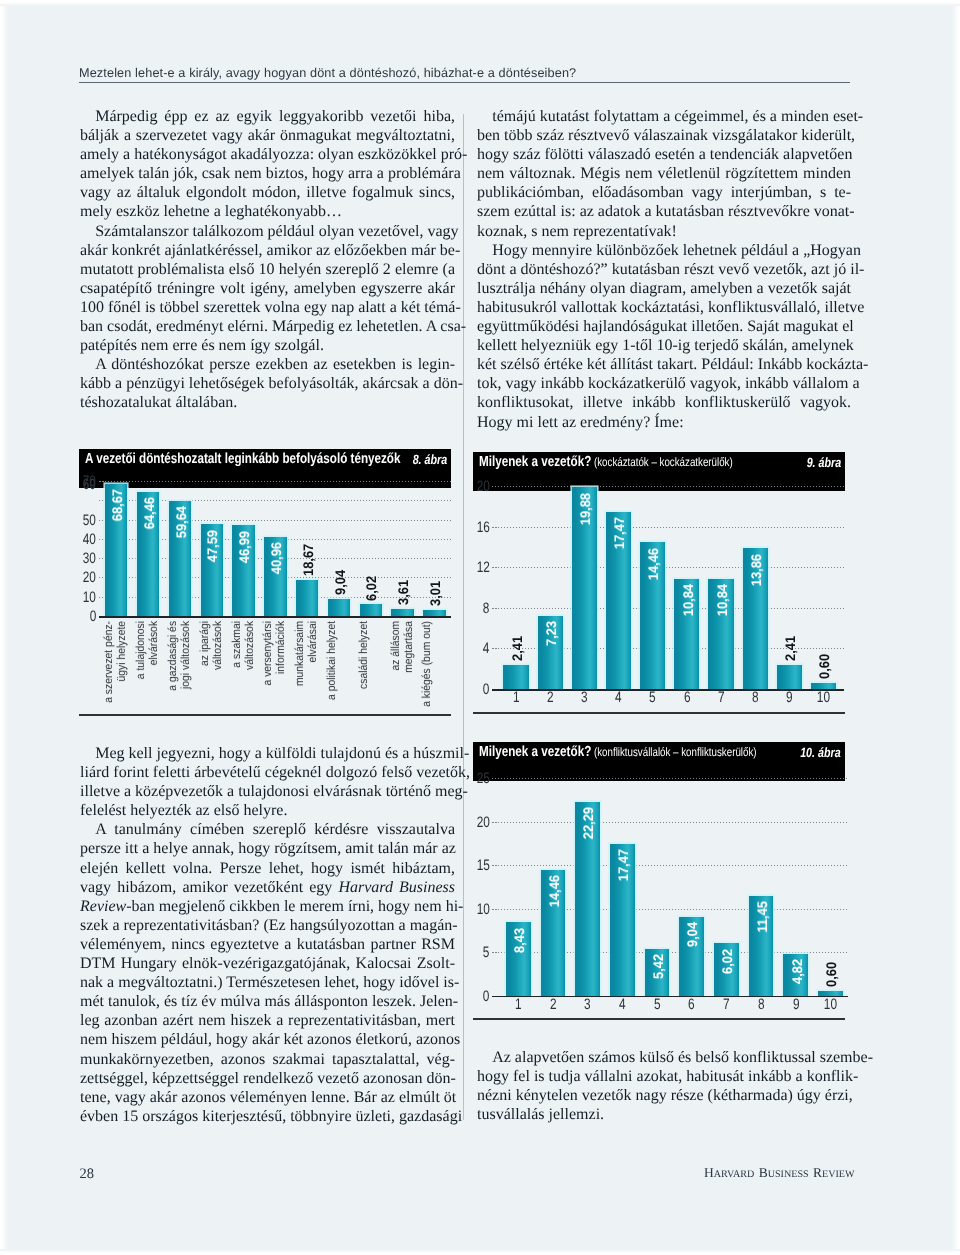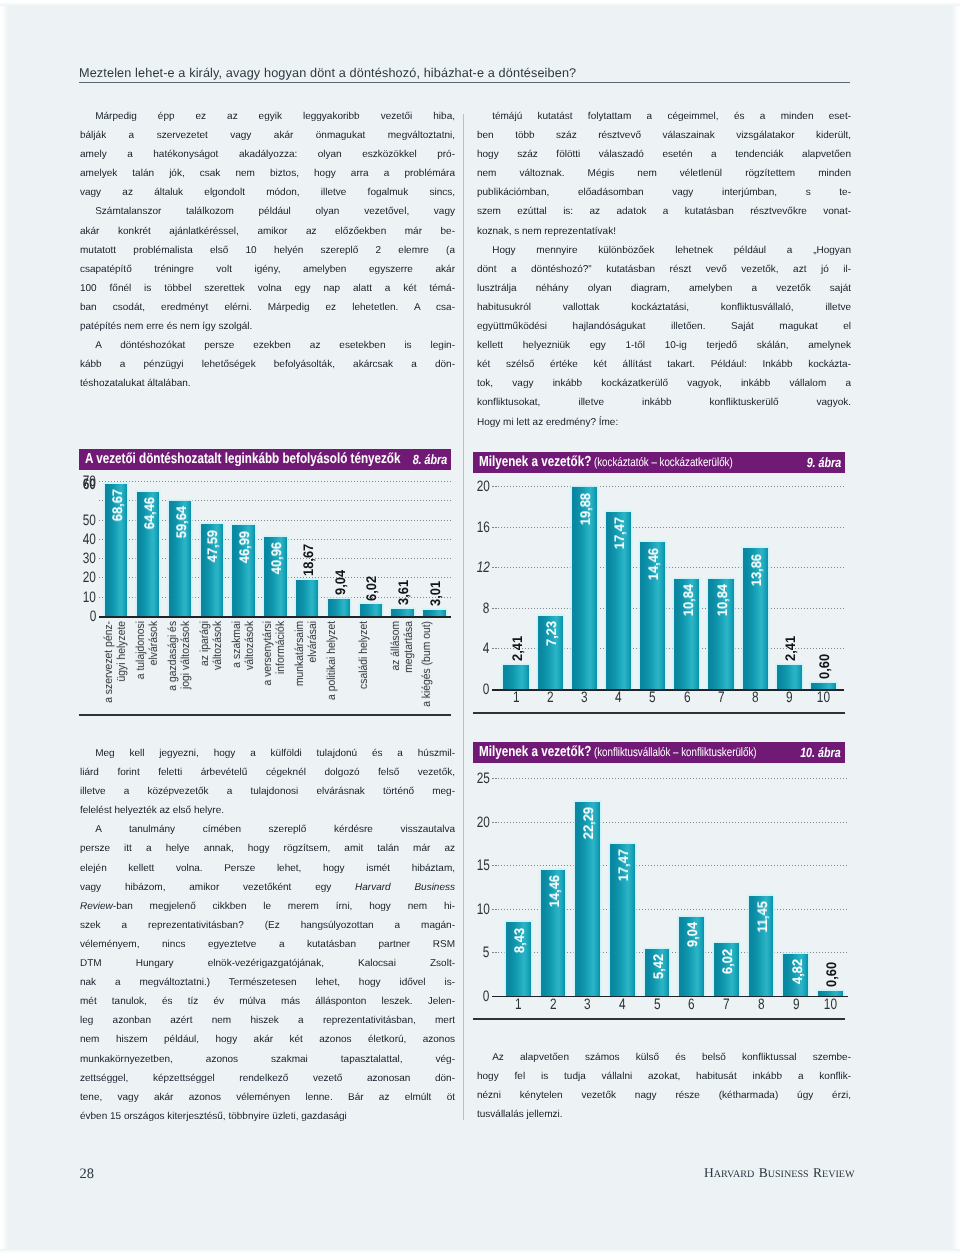--- a/index.html
+++ b/index.html
@@ -17,38 +17,38 @@
   .edgeT{position:absolute;left:0;top:0;width:960px;height:6px;
          background:linear-gradient(to bottom,#ffffff 0,#ffffff 2px,#edf2f5 6px);}
   .edgeB{position:absolute;left:0;top:1249px;width:960px;height:6px;
          background:linear-gradient(to top,#ffffff 0,#ffffff 2px,#edf2f5 6px);}
 
   .runhead{position:absolute;left:79px;top:66.5px;width:790px;height:12px;line-height:12px;
            font-family:"Liberation Sans",sans-serif;font-size:12.7px;color:#2d3840;
            letter-spacing:0.12px;white-space:nowrap;transform:translateZ(0);}
   .runrule{position:absolute;left:79px;top:82px;width:771px;height:1px;background:#5c6871;}
 
-  .col{position:absolute;font-family:Liberation Sans, sans-serif;
-       font-size:10px;color:#131d25;
+  .col{position:absolute;font-family:Liberation Serif, serif;
+       font-size:16px;color:#131d25;
        transform:translateZ(0);will-change:transform;}
   .colL{left:80px;width:375px;}
   .colR{left:477px;width:374px;}
   .ln{display:block;height:19.1px;line-height:19.1px;white-space:nowrap;
       text-align:justify;text-align-last:justify;}
   .ln.last{text-align:left;text-align-last:left;}
   .divider{position:absolute;left:463px;top:114px;width:1px;height:1006px;background:#b6c1c7;}
 
   .pagenum{position:absolute;left:79.5px;top:1166px;font-size:14.5px;color:#2a3640;transform:translateZ(0);}
   .pub{position:absolute;left:704px;top:1165px;font-size:10.1px;color:#2a3640;
        white-space:nowrap;transform:translateZ(0);}
   .pub .cap{font-size:13.5px;}
   .pub .gap{display:inline-block;width:4.4px;}
 
   .chart{position:absolute;}
-  .chart-title{position:absolute;left:0;top:0;height:21px;background:#701a75;
+  .chart-title{position:absolute;left:0;top:0;height:39px;background:#000000;
                color:#fff;font-family:"Liberation Sans",sans-serif;font-weight:bold;
                font-size:14.6px;line-height:21px;box-sizing:border-box;
                white-space:nowrap;overflow:hidden;transform:translateZ(0);}
   .chart-title .tt{position:absolute;left:5.5px;top:0;transform-origin:0 50%;
                    transform:scaleX(0.80) translateZ(0);white-space:nowrap;}
   .chart-title .sub{font-weight:normal;font-size:12.2px;}
   .chart-title .fig{position:absolute;right:4.3px;top:0;font-style:italic;
                     font-size:13.4px;font-weight:bold;line-height:21px;
                     transform-origin:100% 50%;transform:scaleX(0.80) translateZ(0);}
   .gridline{position:absolute;height:1px;
@@ -82,20 +82,21 @@
 <div class="runhead">Meztelen lehet-e a király, avagy hogyan dönt a döntéshozó, hibázhat-e a döntéseiben?</div>
 <div class="runrule"></div>
 <div class="divider"></div>
 
 <div class="col colL" id="colL-top" style="top:107px;">
     <div class="ln"><span style="display: inline-block; width: 15.2px;"></span><span>Márpedig épp ez az egyik leggyakoribb vezetői hiba,</span></div>
     <div class="ln">bálják a szervezetet vagy akár önmagukat megváltoztatni,</div>
     <div class="ln">amely a hatékonyságot akadályozza: olyan eszközökkel pró-</div>
     <div class="ln">amelyek talán jók, csak nem biztos, hogy arra a problémára</div>
     <div class="ln">vagy az általuk elgondolt módon, illetve fogalmuk sincs,</div>
+    <div class="ln last">mely eszköz lehetne a leghatékonyabb…</div>
     <div class="ln"><span style="display: inline-block; width: 15.2px;"></span><span>Számtalanszor találkozom például olyan vezetővel, vagy</span></div>
     <div class="ln">akár konkrét ajánlatkéréssel, amikor az előzőekben már be-</div>
     <div class="ln">mutatott problémalista első 10 helyén szereplő 2 elemre (a</div>
     <div class="ln">csapatépítő tréningre volt igény, amelyben egyszerre akár</div>
     <div class="ln">100 főnél is többel szerettek volna egy nap alatt a két témá-</div>
     <div class="ln">ban csodát, eredményt elérni. Márpedig ez lehetetlen. A csa-</div>
     <div class="ln last">patépítés nem erre és nem így szolgál.</div>
     <div class="ln"><span style="display: inline-block; width: 15.2px;"></span><span>A döntéshozókat persze ezekben az esetekben is legin-</span></div>
     <div class="ln">kább a pénzügyi lehetőségek befolyásolták, akárcsak a dön-</div>
     <div class="ln last">téshozatalukat általában.</div>
@@ -188,21 +189,21 @@
     <div class="chart-title" style="width: 372px;">
       <span class="tt"><span>Milyenek a vezetők?</span><span class="sub"> (kockáztatók – kockázatkerülők)</span></span>
       <span class="fig">9. ábra</span>
     </div>
     <div class="ytick" style="left: 0px; width: 16.7px; top: 230px;"><span>0</span></div>
     <div class="gridline" style="left: 19.4px; top: 196.4px; width: 351.6px;"></div>
     <div class="ytick" style="left: 0px; width: 16.7px; top: 189.4px;"><span>4</span></div>
     <div class="gridline" style="left: 19.4px; top: 155.8px; width: 351.6px;"></div>
     <div class="ytick" style="left: 0px; width: 16.7px; top: 148.8px;"><span>8</span></div>
     <div class="gridline" style="left: 19.4px; top: 115.2px; width: 351.6px;"></div>
-    <div class="ytick" style="left: 0px; width: 16.7px; top: 108.2px; font-style: italic;"><span>12</span></div>
+    <div class="ytick" style="left: 0px; width: 16.7px; top: 108.2px;"><span>12</span></div>
     <div class="gridline" style="left: 19.4px; top: 74.6px; width: 351.6px;"></div>
     <div class="ytick" style="left: 0px; width: 16.7px; top: 67.6px;"><span>16</span></div>
     <div class="gridline" style="left: 19.4px; top: 34px; width: 351.6px;"></div>
     <div class="ytick" style="left: 0px; width: 16.7px; top: 27px;"><span>20</span></div>
     <div class="axisline" style="left: 19.4px; top: 237px; width: 351.6px; height: 1.6px;"></div>
     <div class="bar" style="left: 30.4px; top: 212.538px; width: 25.2px; height: 24.4615px; background: linear-gradient(to right, rgb(11, 134, 160) 0%, rgb(10, 136, 162) 14%, rgb(15, 151, 173) 38%, rgb(38, 176, 195) 66%, rgb(44, 180, 198) 74%, rgb(19, 160, 182) 92%, rgb(12, 140, 166) 100%); box-shadow: rgba(200, 245, 250, 0.85) 0px 0px 0px 1.6px;"></div>
     <div class="vlabel up" style="color: rgb(16, 22, 26); left: 36.7px; top: 208.738px;">2,41</div>
     <div class="bar" style="left: 64.58px; top: 163.615px; width: 25.2px; height: 73.3845px; background: linear-gradient(to right, rgb(11, 134, 160) 0%, rgb(10, 136, 162) 14%, rgb(15, 151, 173) 38%, rgb(38, 176, 195) 66%, rgb(44, 180, 198) 74%, rgb(19, 160, 182) 92%, rgb(12, 140, 166) 100%); box-shadow: rgba(200, 245, 250, 0.85) 0px 0px 0px 1.6px;"></div>
     <div class="vlabel" style="color: rgb(255, 255, 255); left: 70.88px; top: 168.916px;">7,23</div>
     <div class="bar" style="left: 98.76px; top: 35.218px; width: 25.2px; height: 201.782px; background: linear-gradient(to right, rgb(11, 134, 160) 0%, rgb(10, 136, 162) 14%, rgb(15, 151, 173) 38%, rgb(38, 176, 195) 66%, rgb(44, 180, 198) 74%, rgb(19, 160, 182) 92%, rgb(12, 140, 166) 100%); box-shadow: rgba(200, 245, 250, 0.85) 0px 0px 0px 1.6px;"></div>

